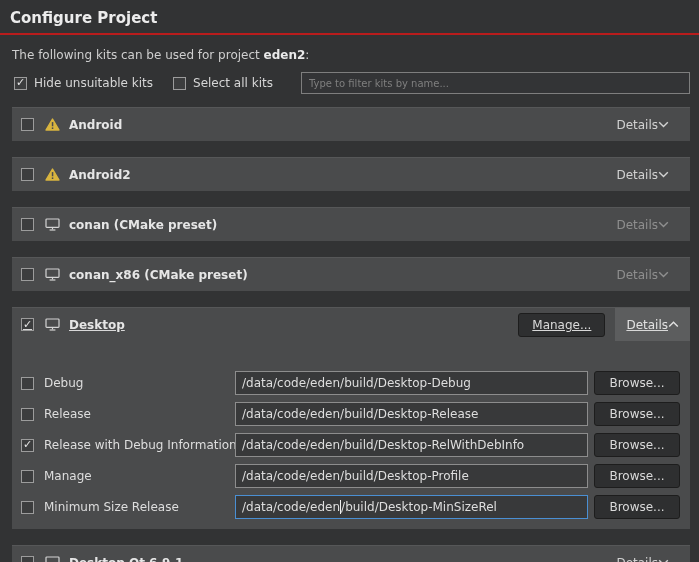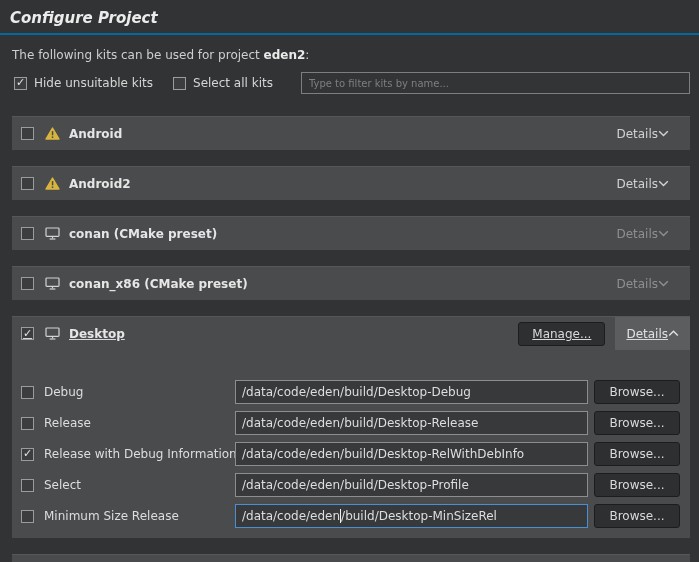--- a/index.html
+++ b/index.html
@@ -9,22 +9,21 @@
     font-family: "DejaVu Sans", "Liberation Sans", sans-serif;
     color: #d8d8d8;
     overflow: hidden;
   }
   
   .page-title {
     font-size: 15px;
     font-weight: bold;
     color: #ececec;
     padding: 9px 10px 6px 10px;
-    border-bottom: 2px solid #0369a1;
-    font-style: italic;
+    border-bottom: 2px solid #b91c1c;
   }
   .intro {
     margin: 13px 12px 0 12px;
     font-size: 12px;
     color: #cfcfcf;
   }
   .intro b { color: #eaeaea; }
   
   .controls {
     margin: 10px 9px 0 14px;
@@ -62,21 +61,21 @@
     font-family: "DejaVu Sans", "Liberation Sans", sans-serif;
     outline: none;
   }
   .filter-input::placeholder { color: #7f7f7f; }
   
   .kit-bar, .kit-panel {
     margin: 16px 9px 0 12px;
     background: #4a4b4c;
     border-top: 1px solid #565758;
   }
-  .kit-bar.first { margin-top: 22px; }
+  .kit-bar.first { margin-top: 13px; }
   .kit-bar.tight { margin-top: 16px; }
   .kit-header {
     height: 33px;
     display: flex;
     align-items: center;
     padding: 0 10px 0 9px;
   }
   .kit-header.no-rpad { padding-right: 0; text-decoration: underline; }
   .kit-icon { margin: 0 9px 0 11px; display: inline-flex; flex-shrink: 0; }
   .kit-name { font-size: 12px; font-weight: bold; color: #e6e6e6; }
@@ -288,21 +287,21 @@
       <span class="cb checked"></span>
       <span class="cfg-label">Release with Debug Information</span>
     </span>
     <div class="cfg-input">/data/code/eden/build/Desktop-RelWithDebInfo</div>
     <button class="btn btn-browse">Browse...</button>
   </div>
 
   <div class="cfg-row">
     <span class="cfg-left">
       <span class="cb"></span>
-      <span class="cfg-label">Select</span>
+      <span class="cfg-label">Manage</span>
     </span>
     <div class="cfg-input">/data/code/eden/build/Desktop-Profile</div>
     <button class="btn btn-browse">Browse...</button>
   </div>
 
   <div class="cfg-row">
     <span class="cfg-left">
       <span class="cb"></span>
       <span class="cfg-label">Minimum Size Release</span>
     </span>

